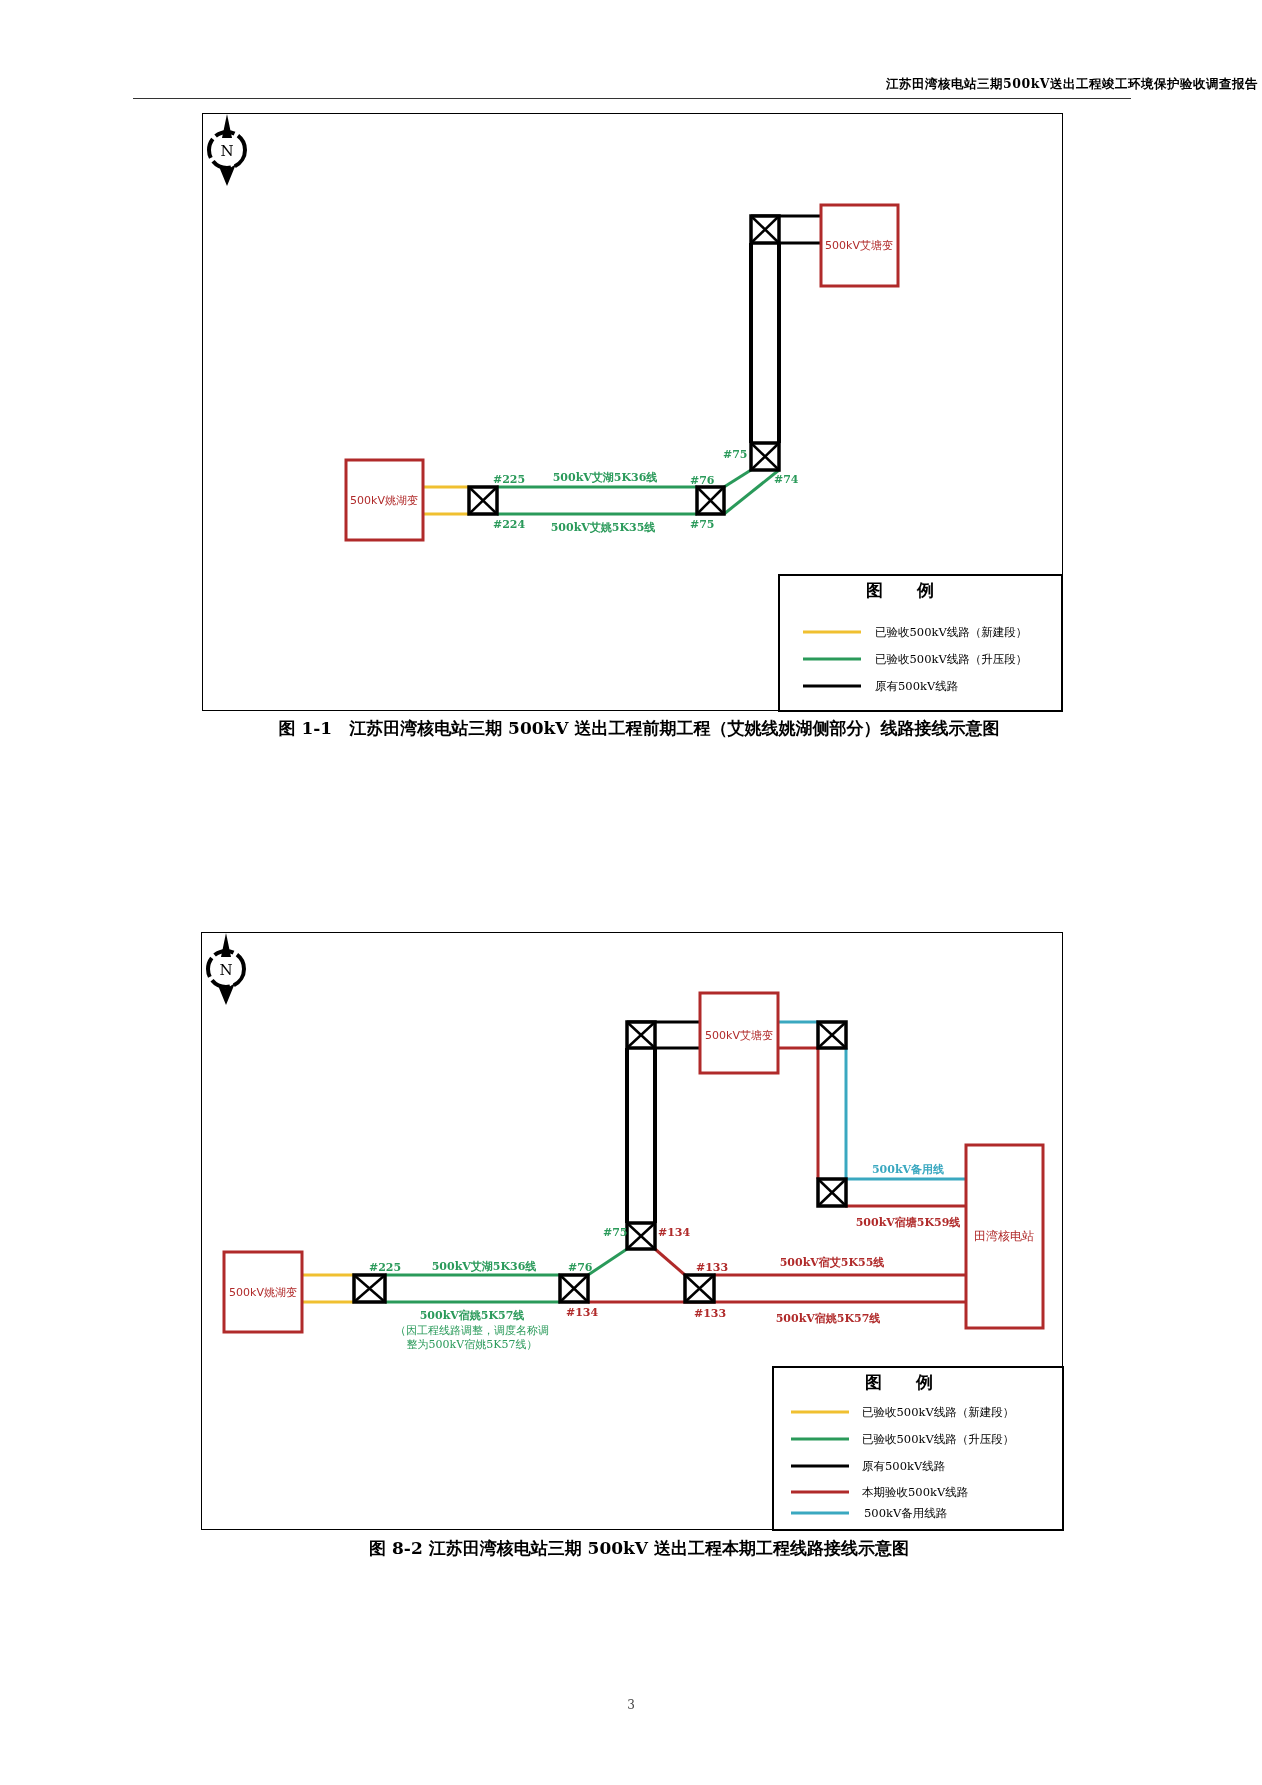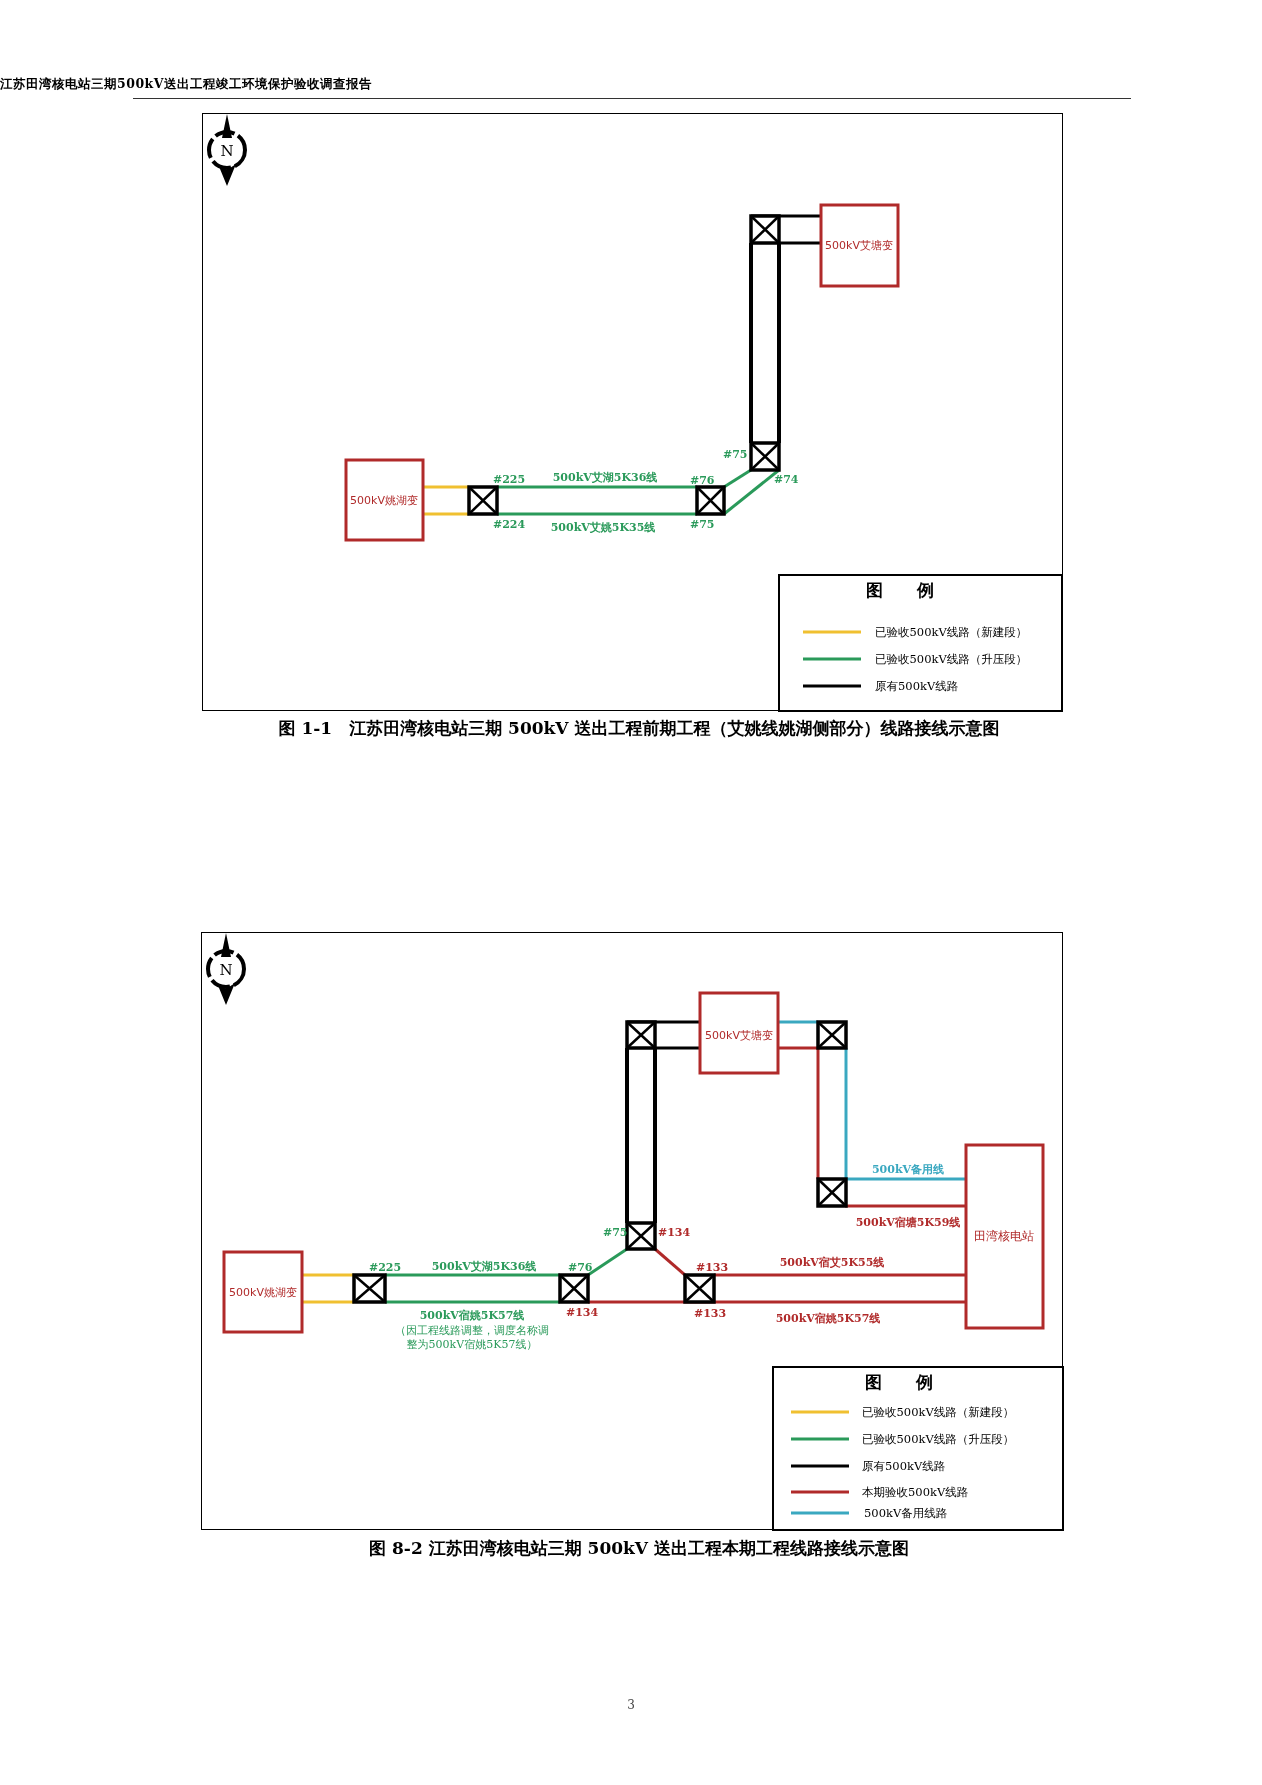--- a/index.html
+++ b/index.html
@@ -1,18 +1,18 @@
 <!DOCTYPE html>
 <html><head>
 <meta charset="utf-8">
 <style>
   html, body { margin:0; padding:0; background:#ffffff; }
   body { width:1262px; height:1785px; position:relative; overflow:hidden;
          font-family:"DejaVu Serif", serif; color:#000; }
-  .rheader { position:absolute; left:0; width:1258px; top:76px; text-align:left;
+  .rheader { position:absolute; left:0; width:1258px; top:76px; text-align:right;
              font-size:12.5px; font-weight:bold; letter-spacing:0.5px; }
   .hrule { position:absolute; left:133px; width:998px; top:98px; height:0;
            border-top:1px solid #333; }
   .frame { position:absolute; border:1px solid #000; background:#fff; box-sizing:border-box; }
   .frame svg { position:absolute; left:0; top:0; }
   .caption { position:absolute; left:8px; width:1262px; text-align:center;
              font-size:17px; font-weight:bold; }
   .pagenum { position:absolute; left:0; width:1262px; top:1698px; text-align:center;
              font-size:12px; color:#444; }
   .lbl { font-family:"DejaVu Serif", serif; font-weight:bold; }

